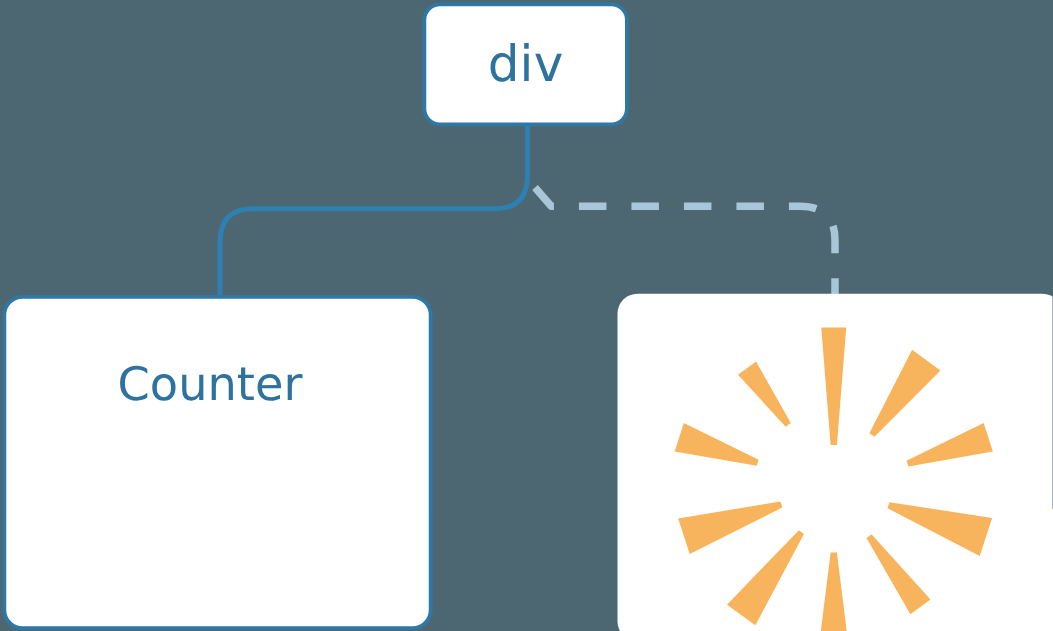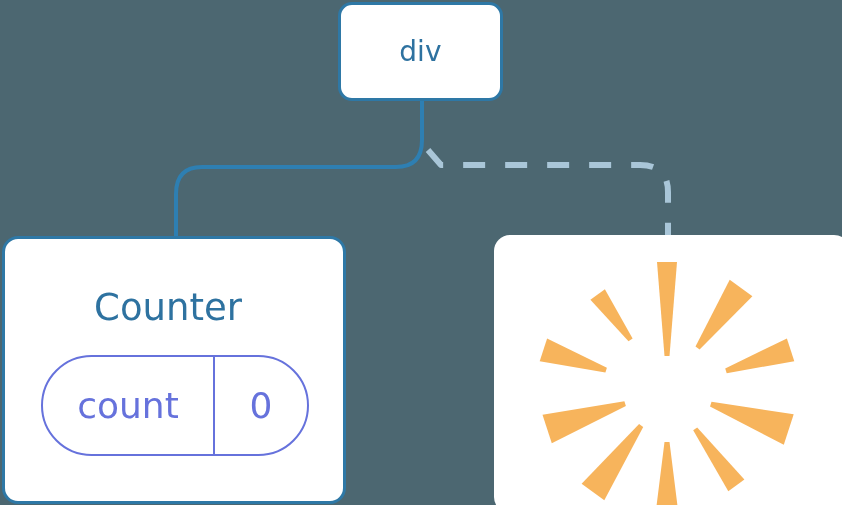--- a/index.html
+++ b/index.html
@@ -60,21 +60,21 @@
     top: 235px;
     width: 356px;
     height: 278px;
     border: none;
     border-radius: 16px;
     overflow: hidden;
   }
 
   .node-title {
     color: #2e72a0;
-    font-size: 28px;
+    font-size: 40px;
     line-height: 1;
     letter-spacing: 0.2px;
     white-space: nowrap;
     font-weight: 400;
   }
   .counter-title {
     position: absolute;
     left: 0;
     right: 12px;
     top: 50px;
@@ -141,28 +141,20 @@
   </svg>
 
   <div class="node node-div" style="border-color: rgb(46, 120, 166);">
     <span class="node-title" style="color: rgb(46, 114, 160);">div</span>
   </div>
 
   <div class="node node-counter" style="border-color: rgb(46, 120, 166);">
     <div class="counter-title" style="color: rgb(46, 114, 160);">Counter</div>
   </div>
 
-  <div class="pill" style="border-color: rgb(102, 114, 220);">
-    <div class="pill-key" style="border-right-color: rgb(102, 114, 220);">
-      <span class="pill-text" style="color: rgb(102, 114, 220);">count</span>
-    </div>
-    <div class="pill-val">
-      <span class="pill-text" style="color: rgb(102, 114, 220);">0</span>
-    </div>
-  </div>
 
   <div class="node node-burst">
     <svg id="burst-svg" viewBox="0 0 356 278">
         <polygon points="183.0,27.0 163.0,27.0 170.5,121.0 175.5,121.0" fill="#f7b45c"></polygon>
         <polygon points="258.4,61.3 235.7,44.8 201.5,111.5 205.6,114.4" fill="#f7b45c"></polygon>
         <polygon points="300.3,126.2 292.9,103.4 231.2,133.5 232.7,138.2" fill="#f7b45c"></polygon>
         <polygon points="289.8,209.8 299.7,179.3 217.5,166.8 216.0,171.6" fill="#f7b45c"></polygon>
         <polygon points="234.3,256.3 250.4,244.6 203.2,192.4 199.2,195.3" fill="#f7b45c"></polygon>
         <polygon points="162.0,275.0 184.0,275.0 175.5,207.0 170.5,207.0" fill="#f7b45c"></polygon>
         <polygon points="87.6,248.7 110.3,265.2 149.2,192.1 145.1,189.1" fill="#f7b45c"></polygon>

